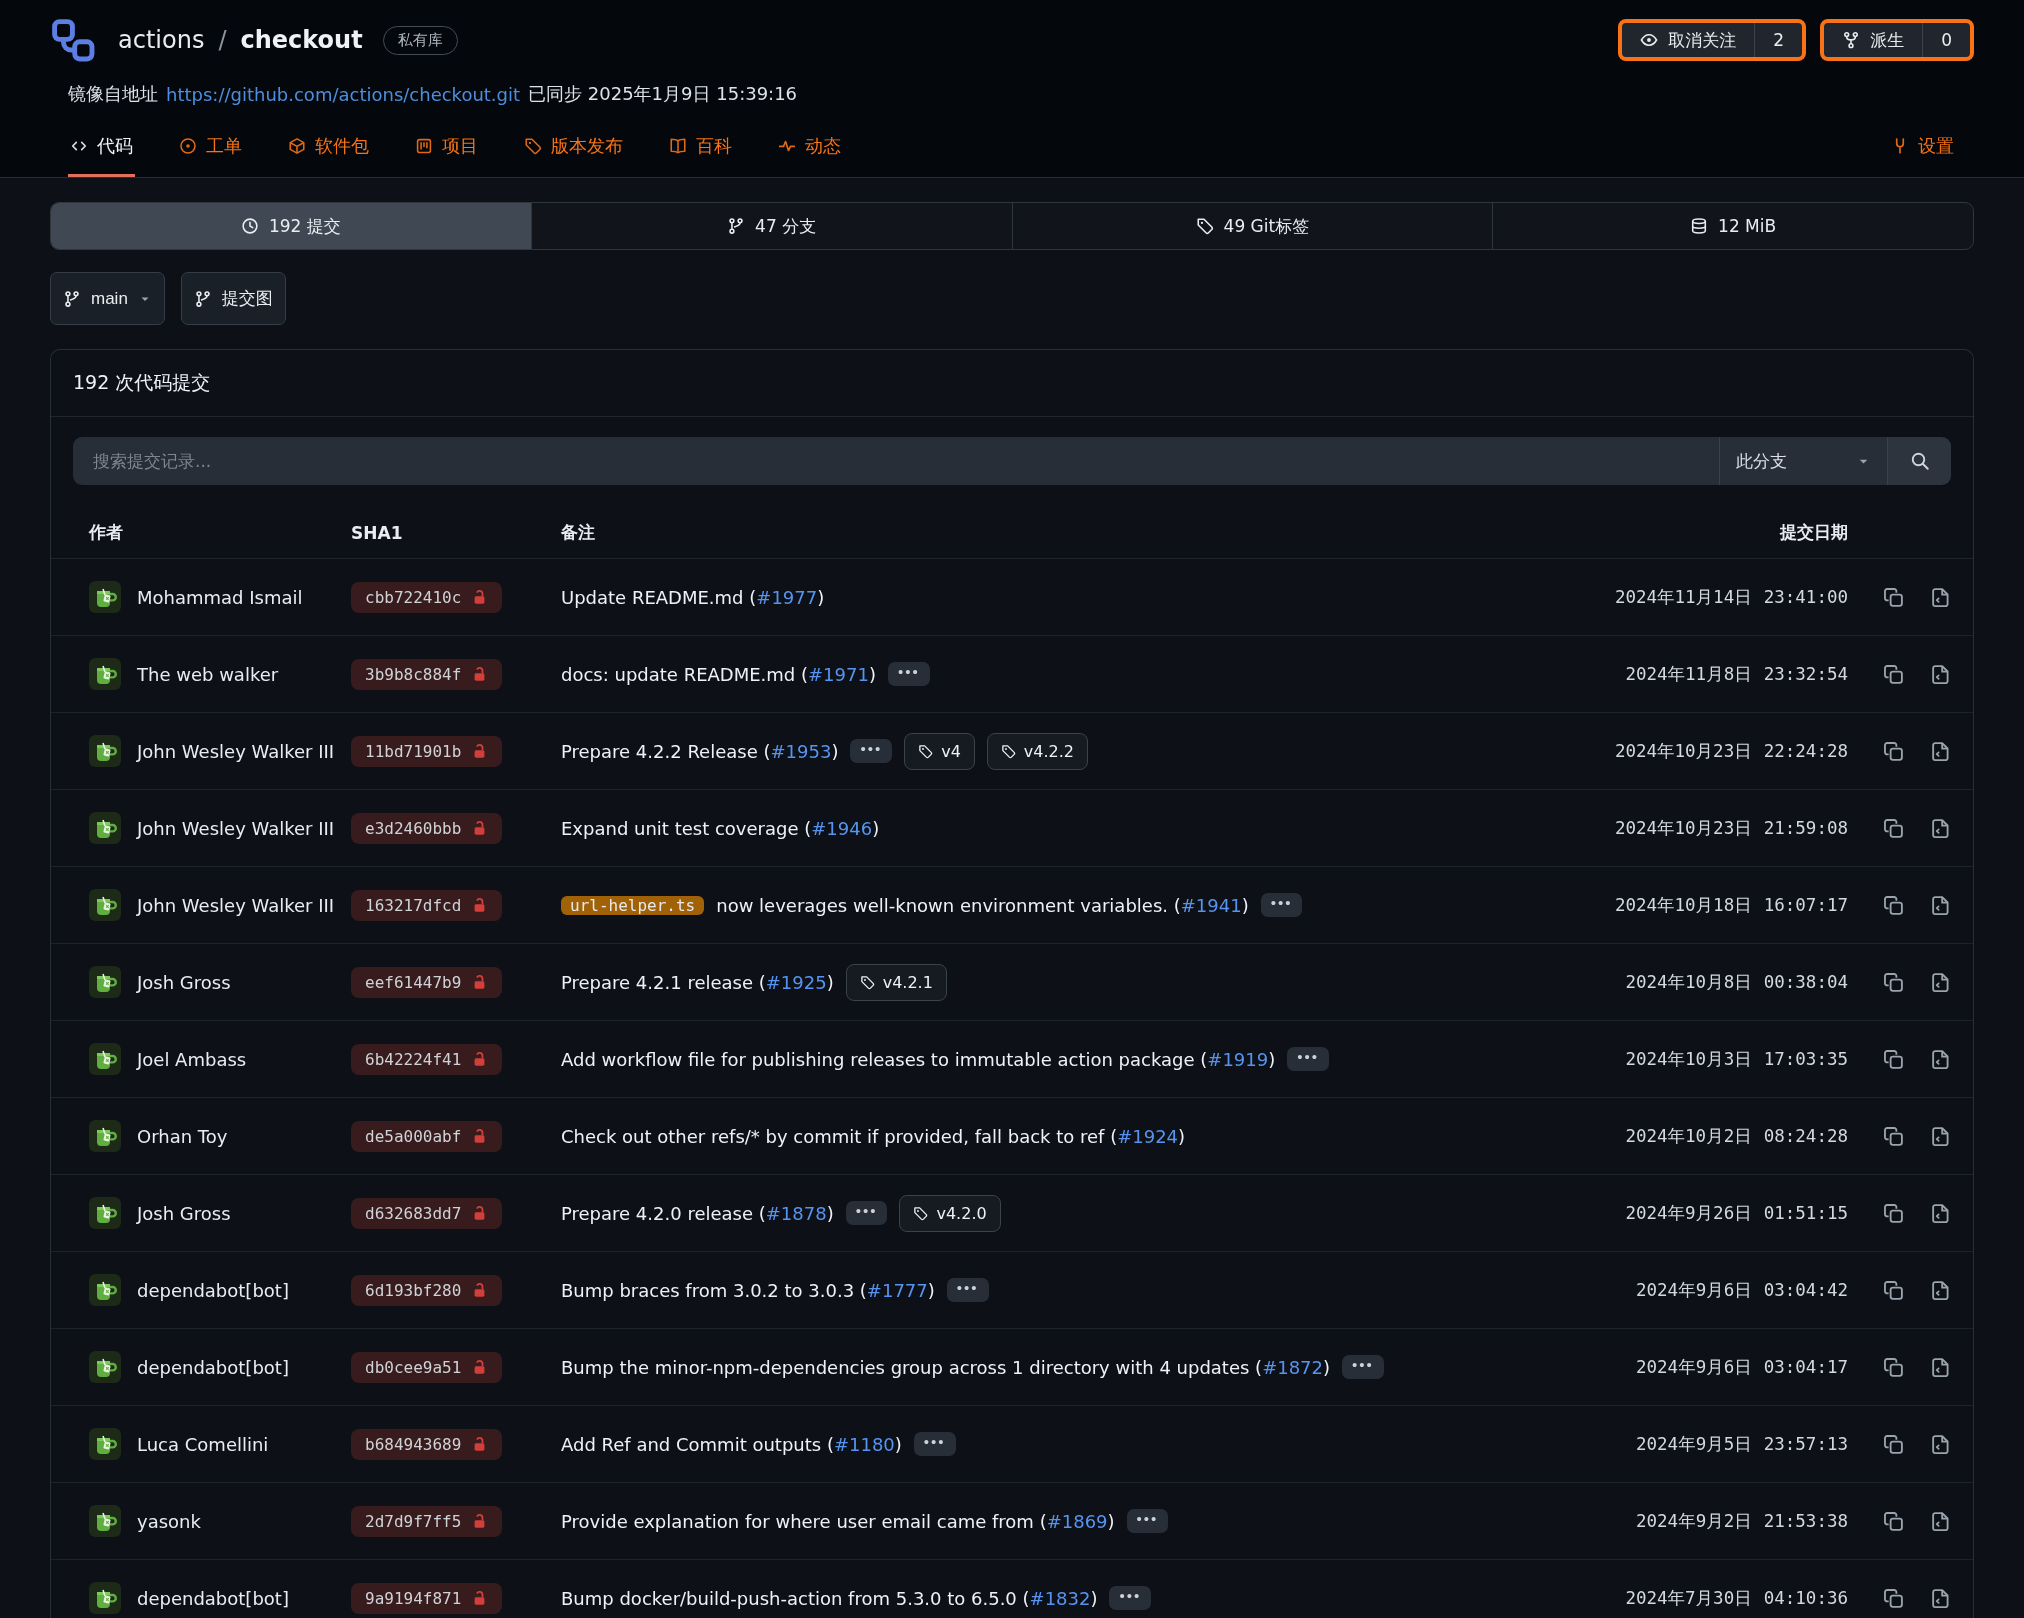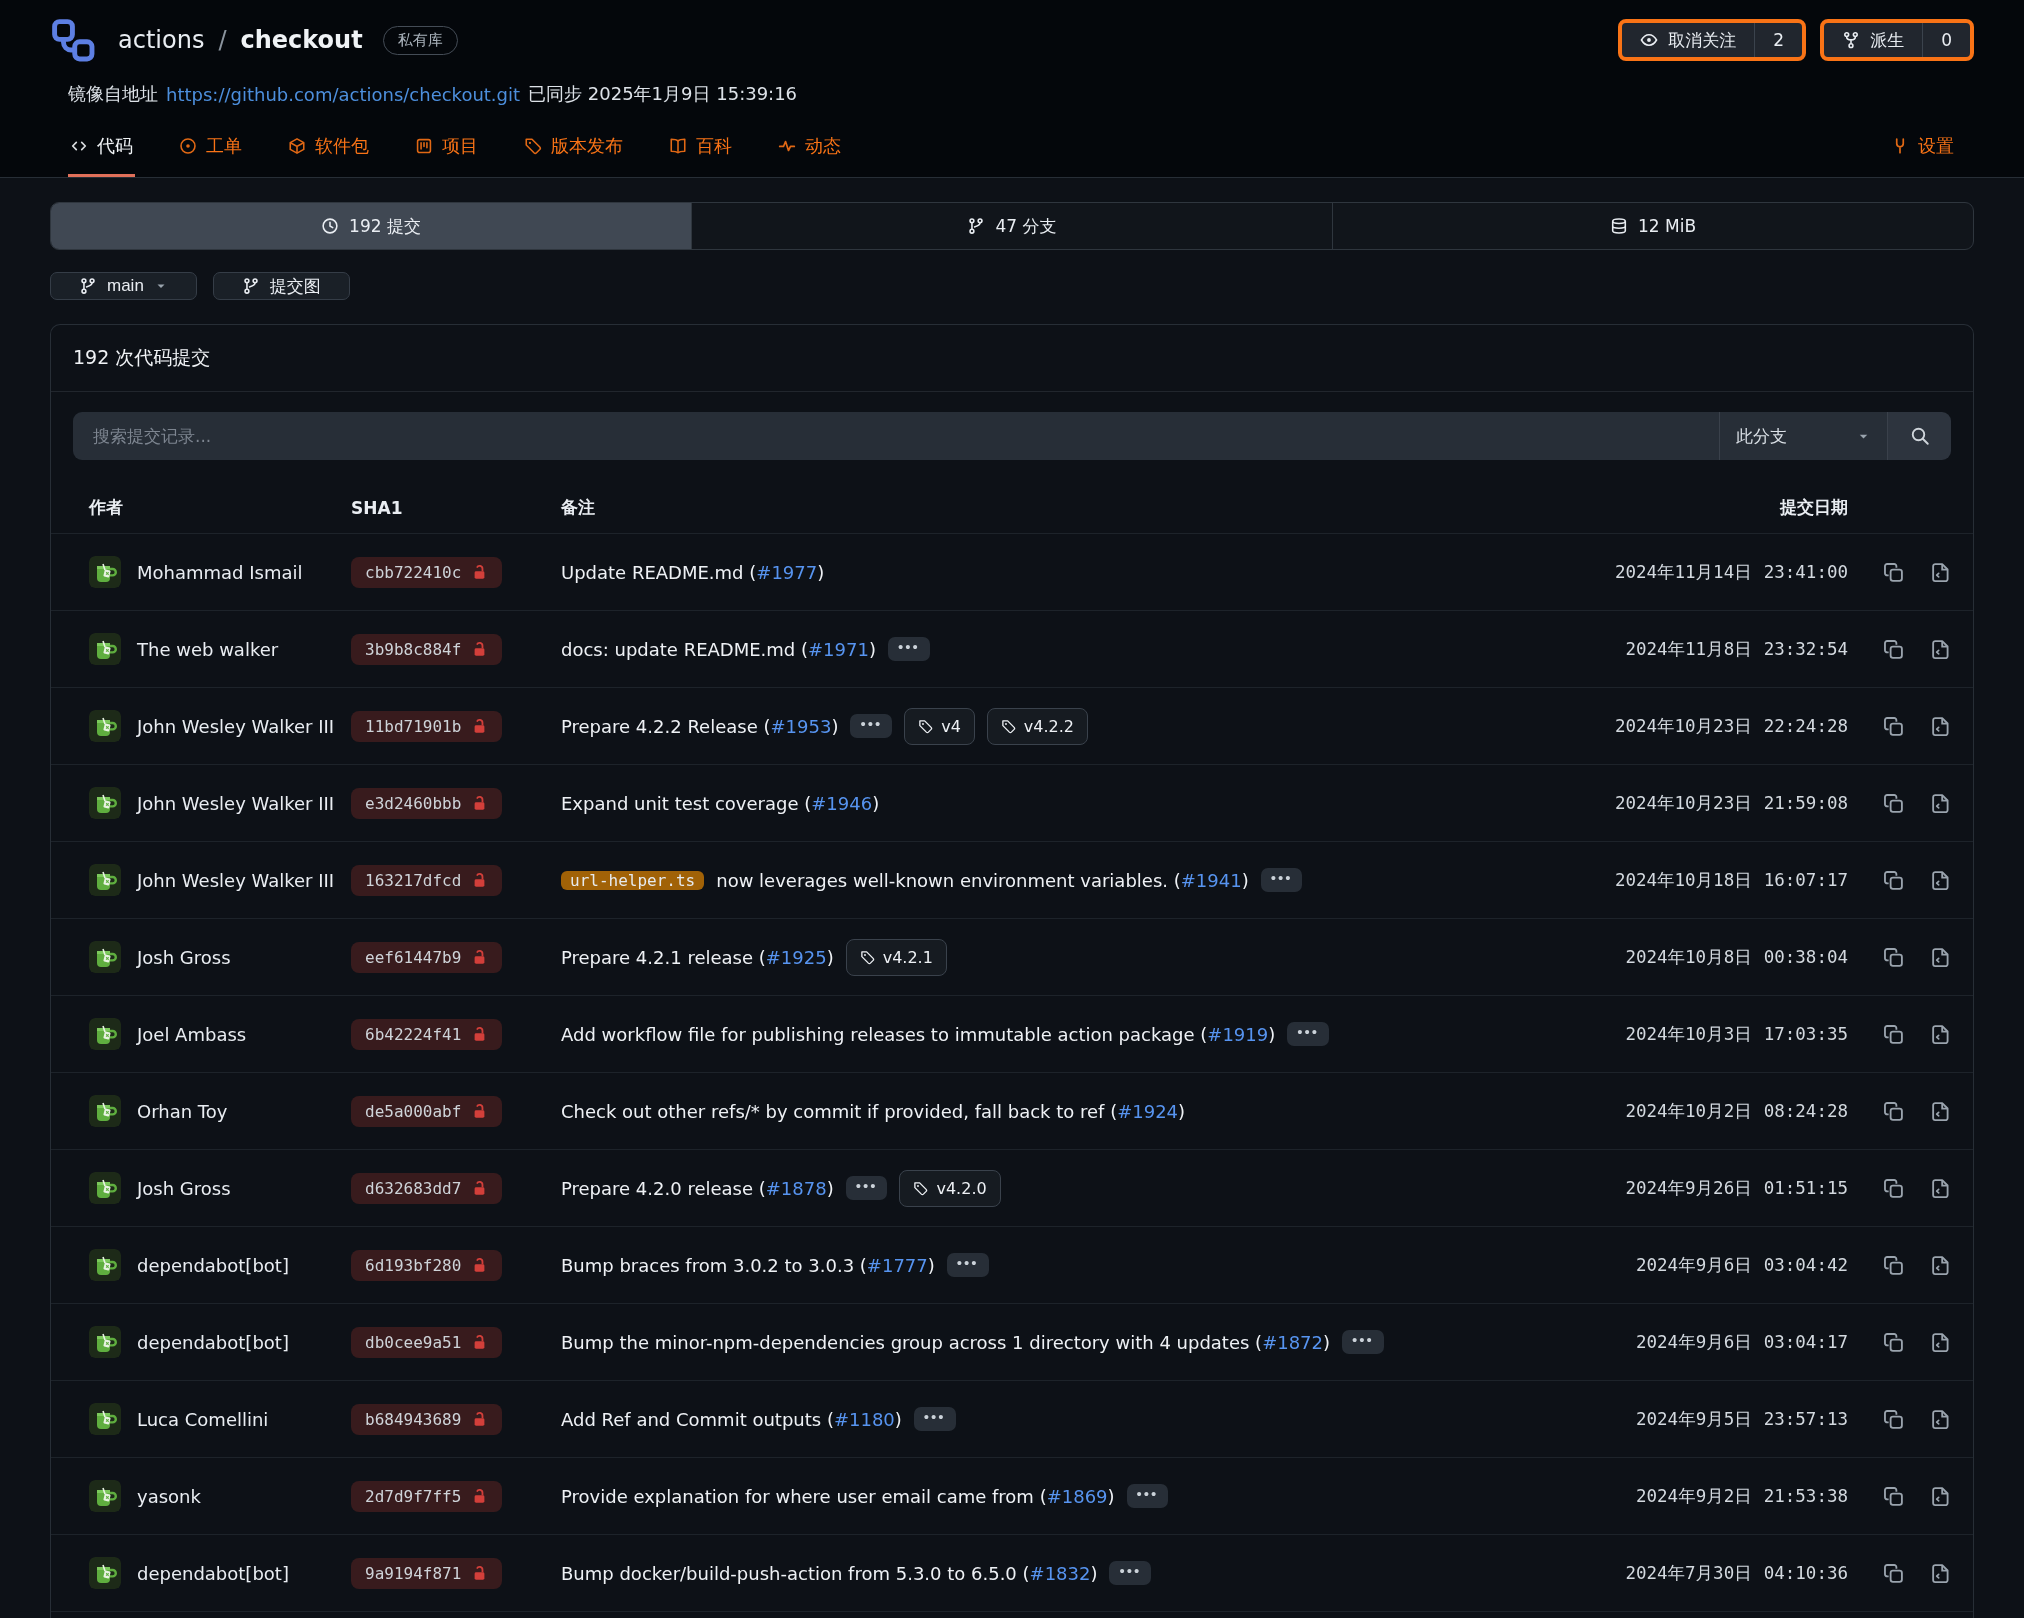--- a/index.html
+++ b/index.html
@@ -55,21 +55,21 @@
   }
   .stats-seg {
     flex:1; display:flex; align-items:center; justify-content:center; gap:10px;
     color:#e9edf2; border-left:1px solid #2f363e; cursor:pointer;
   }
   .stats-seg:first-child { border-left:none; }
   .stats-seg.active { background:#404853; }
 
   .toolbar { display:flex; gap:16px; margin-top:22px; }
   .tool-btn {
-    display:flex; align-items:center; gap:10px; height:28px; padding:0 28px;
+    display:flex; align-items:center; gap:10px; height:53px; padding:0 12px;
     background:#1a2027; border:1px solid #353d47; border-radius:7px;
     color:#e9edf2; font-size:17px; cursor:pointer;
   }
 
   
   .panel {
     margin-top:24px; border:1px solid #272e36; border-bottom:none;
     border-radius:10px 10px 0 0; background:#0d1117; height:1300px; overflow:hidden;
   }
   .panel-title { padding:20px 22px; font-size:19px; color:#f0f3f6; border-bottom:1px solid #21262d; }
@@ -329,20 +329,26 @@
       <svg class="ic" width="18" height="18">
           <use href="#i-clock"></use>
         </svg>
       <span>192 提交</span>
     </div>
     <div class="stats-seg">
       <svg class="ic" width="18" height="18">
           <use href="#i-branch"></use>
         </svg>
       <span>47 分支</span>
+    </div>
+    <div class="stats-seg">
+      <svg class="ic" width="18" height="18">
+          <use href="#i-tag"></use>
+        </svg>
+      <span>49 Git标签</span>
     </div>
     <div class="stats-seg">
       <svg class="ic" width="18" height="18">
           <use href="#i-db"></use>
         </svg>
       <span>12 MiB</span>
     </div>
   </div>
 
   <div class="toolbar">

